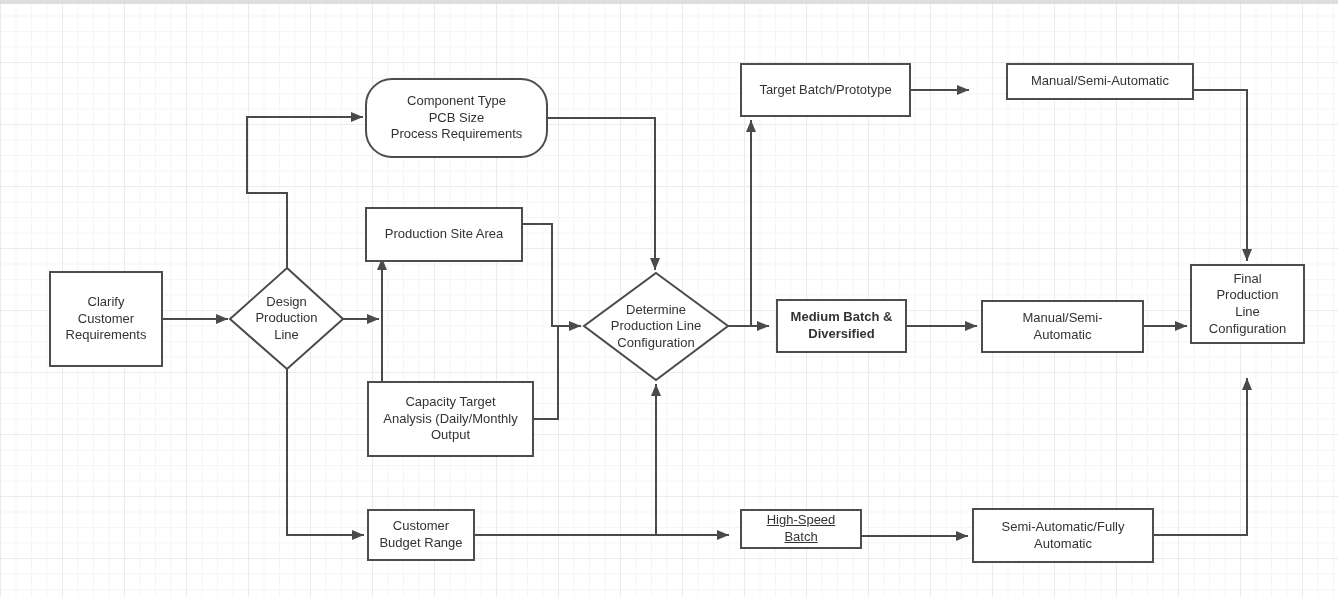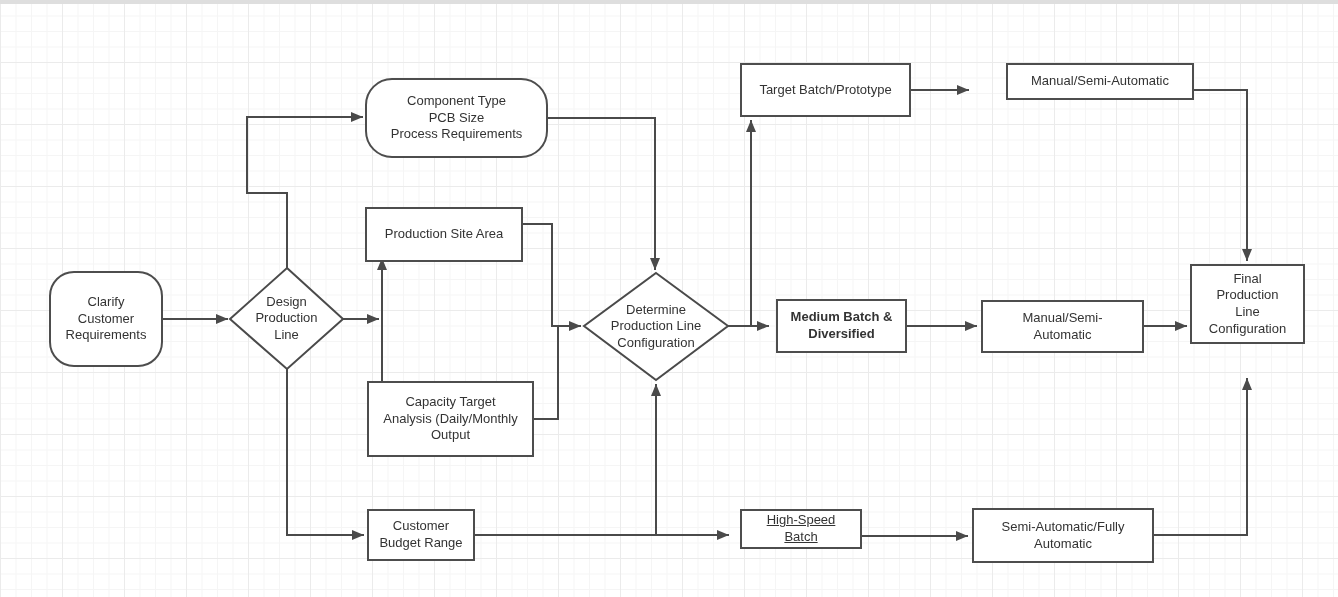--- a/index.html
+++ b/index.html
@@ -58,21 +58,21 @@
     <polyline points="1144,326 1187,326" marker-end="url(#arrow)"></polyline>
     <polyline points="862,536 968,536" marker-end="url(#arrow)"></polyline>
     <polyline points="1154,535 1247,535 1247,378" marker-end="url(#arrow)"></polyline>
   </g>
   <g fill="#ffffff" stroke="#4a4a4a" stroke-width="2">
     <polygon points="287,268 343,319 287,369 230,319"></polygon>
     <polygon points="656,273 728,326 656,380 584,326"></polygon>
   </g>
 </svg>
 
-<div class="node" style="left:49px;top:271px;width:114px;height:96px;border-radius:25px;">
+<div class="node" style="left:49px;top:271px;width:114px;height:96px;">
   <span>Clarify
 Customer
 Requirements</span>
 </div>
 
 <div class="dlabel" style="left:230px;top:268px;width:113px;height:101px;">
   <span>Design
 Production
 Line</span>
 </div>

